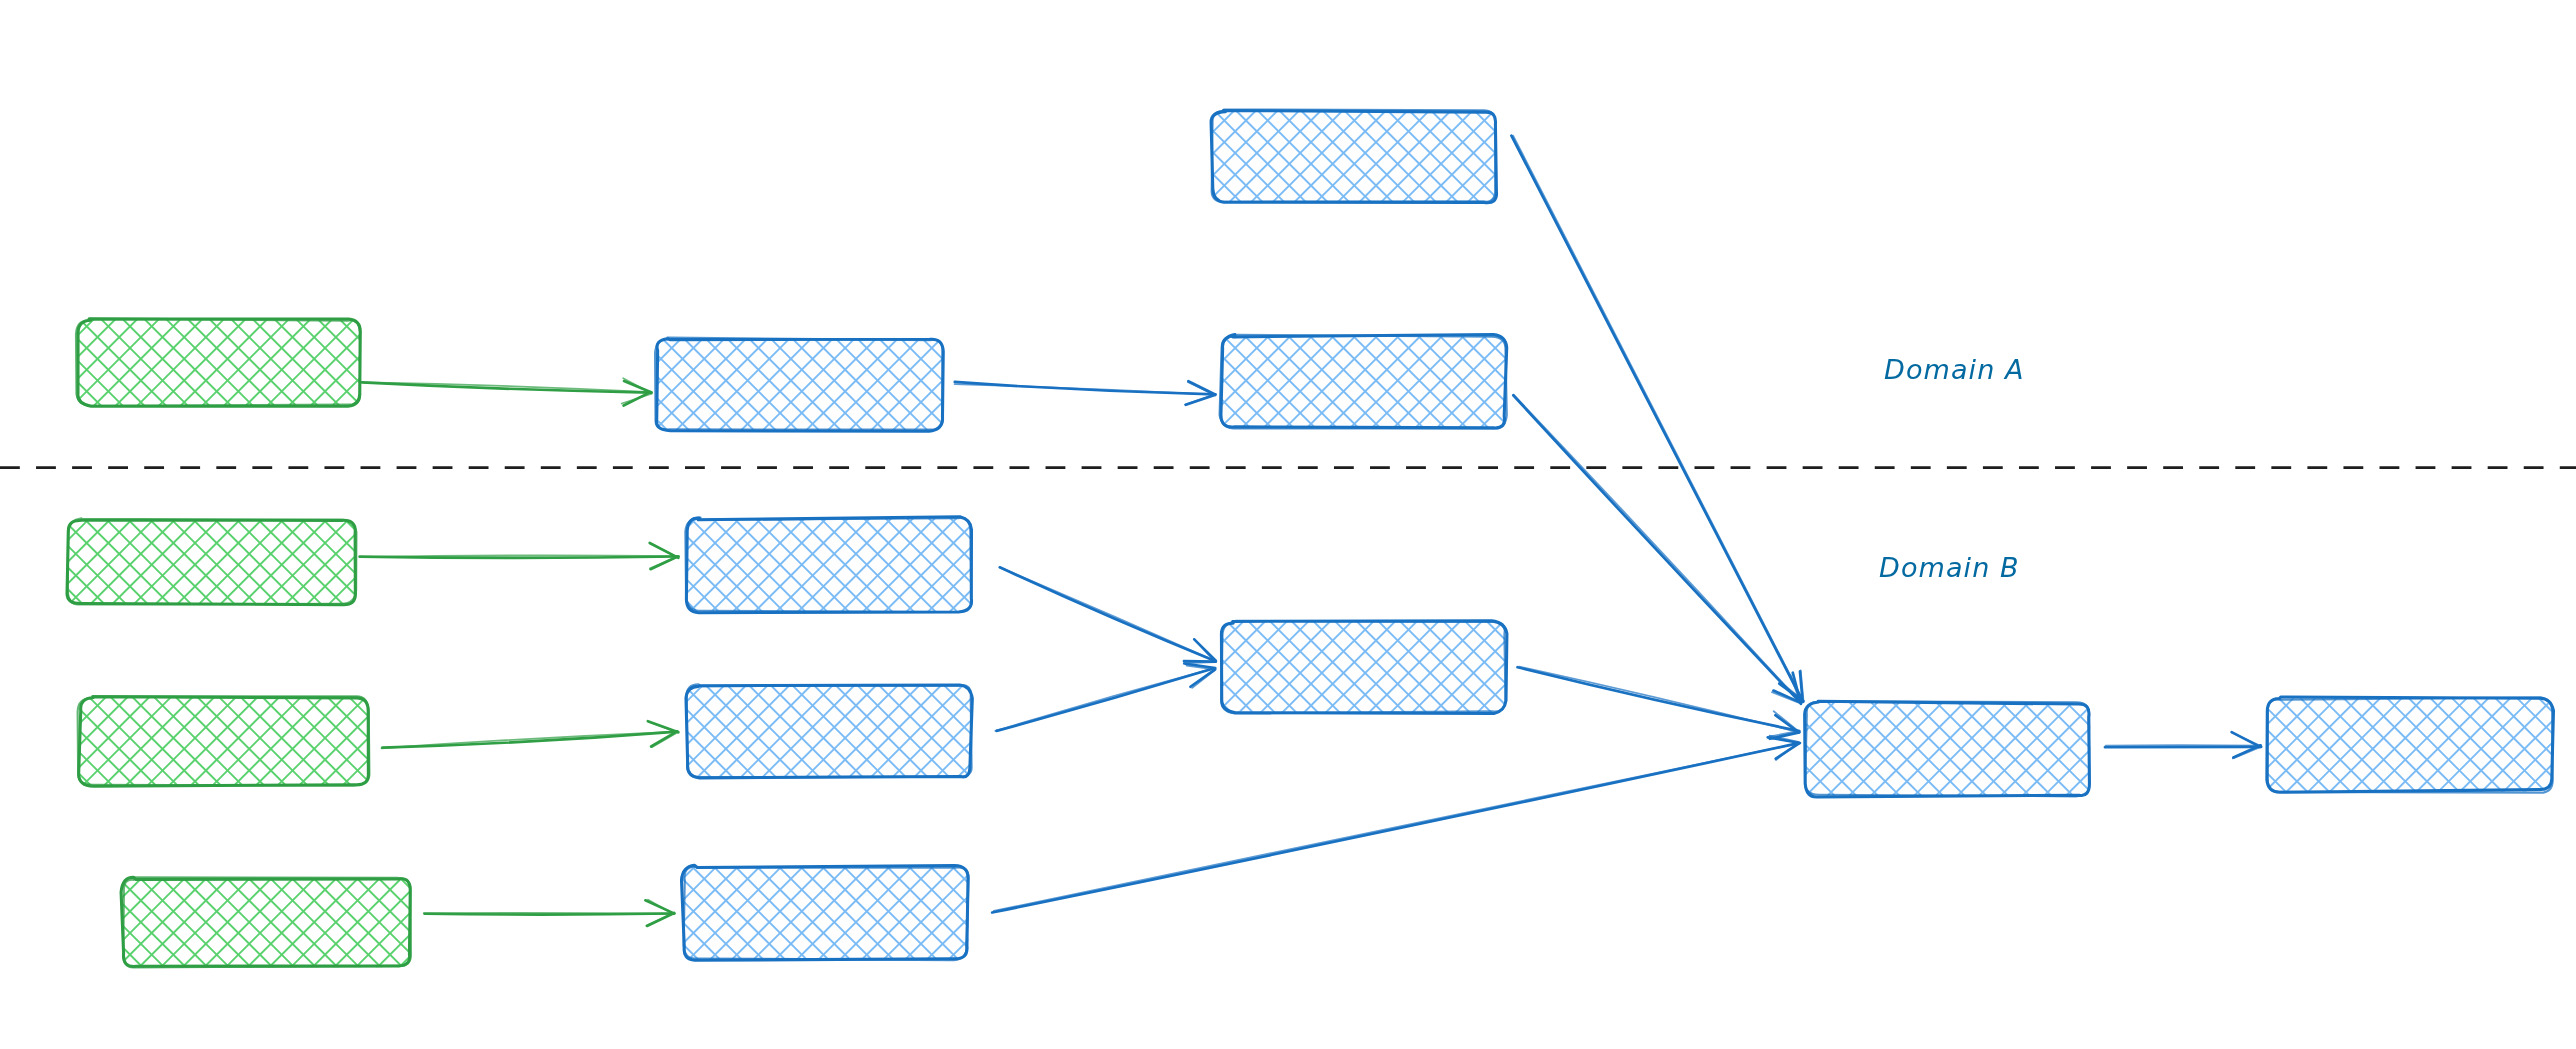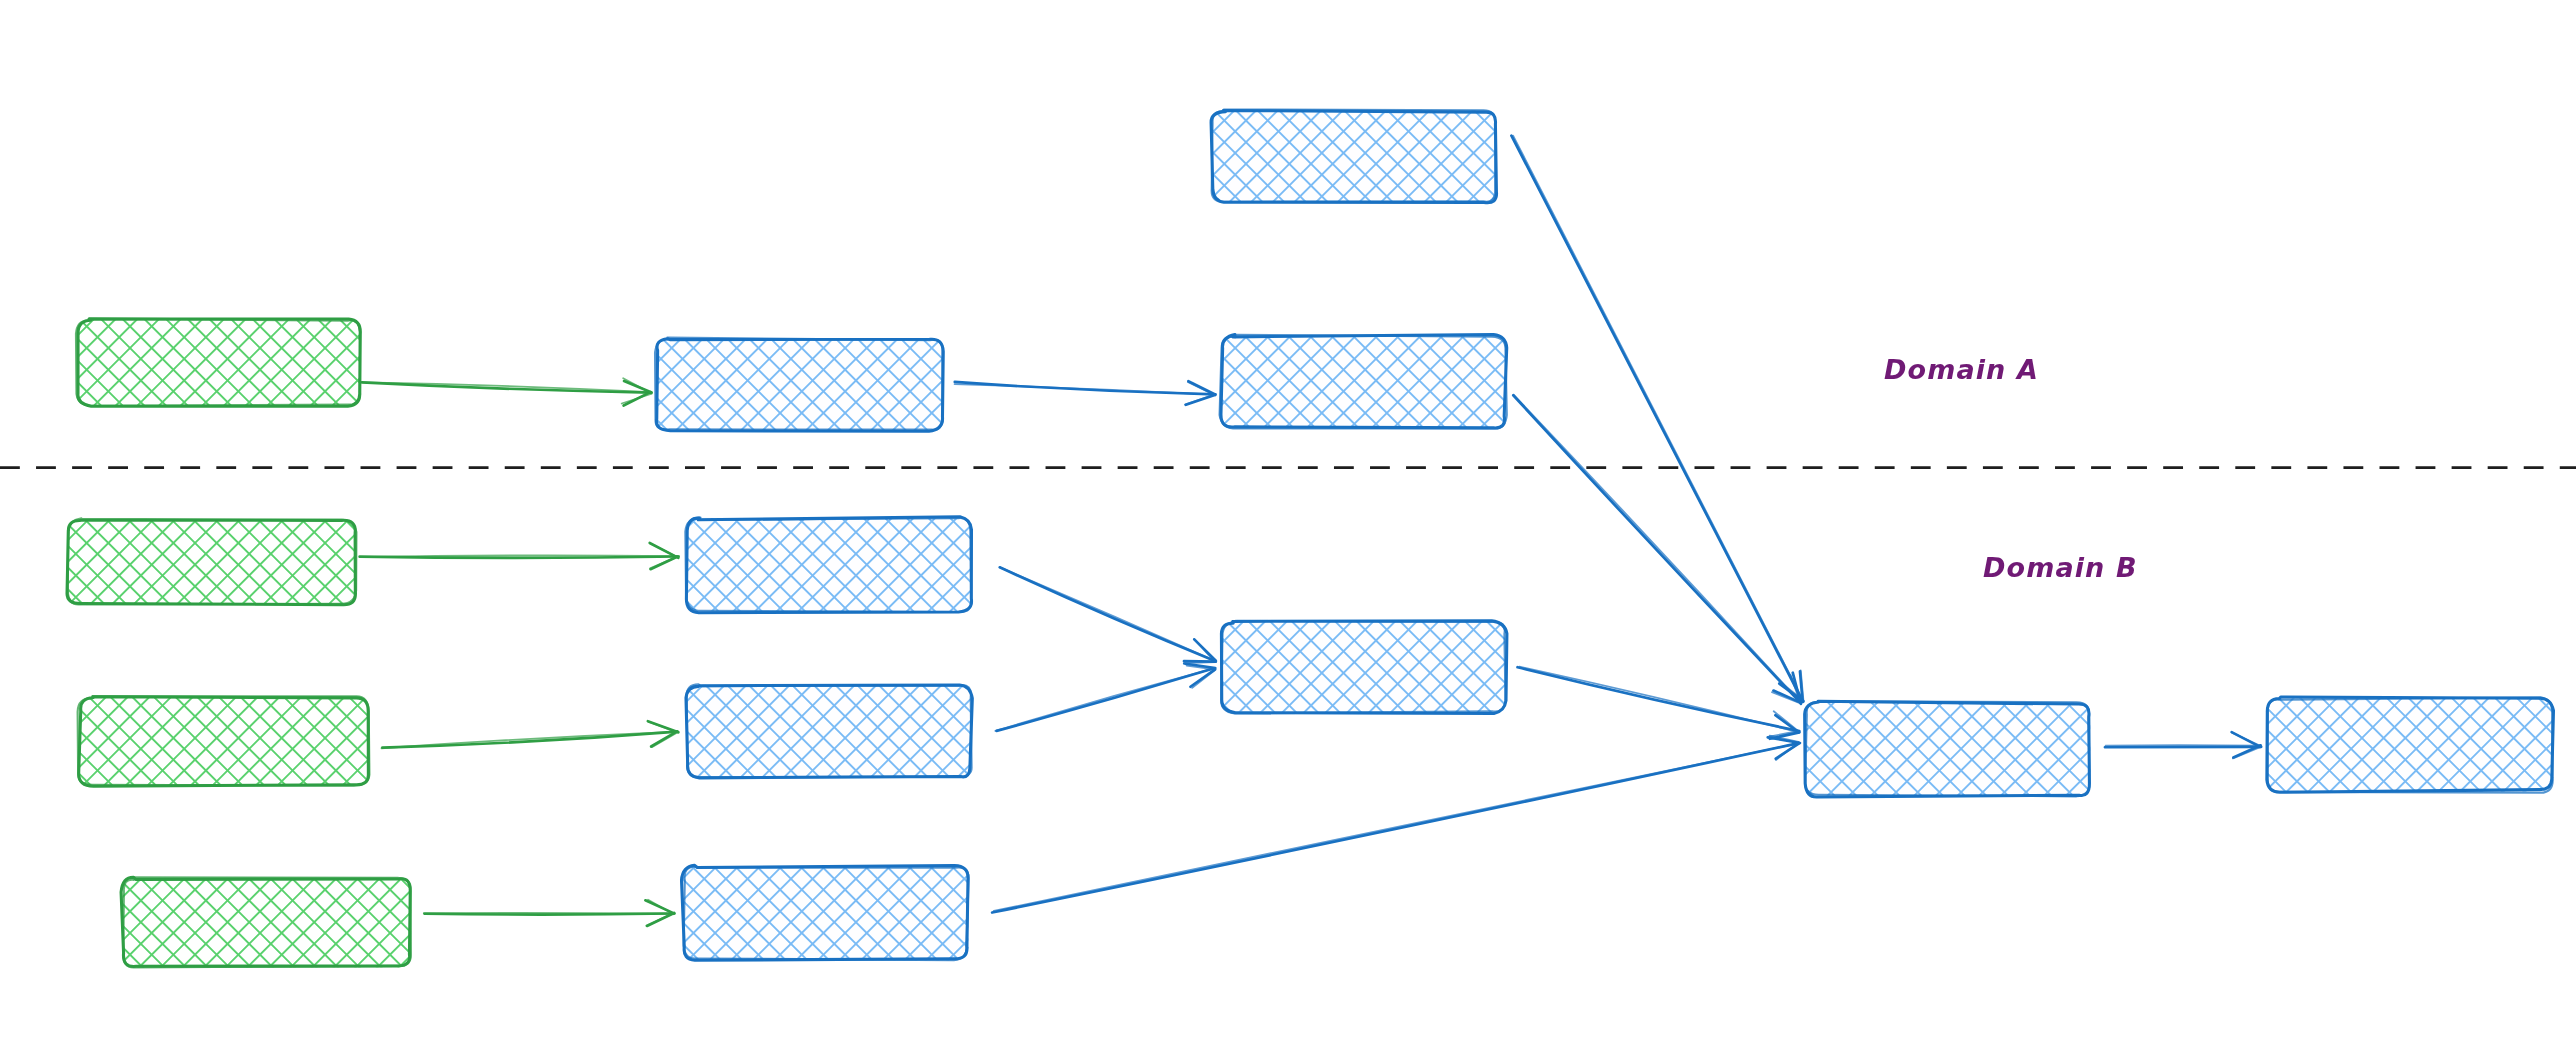--- a/index.html
+++ b/index.html
@@ -24,23 +24,23 @@
     top: 0;
     width: 2576px;
     height: 1049px;
     overflow: visible;
   }
   .domain-label {
     position: absolute;
     font-family: "DejaVu Sans", sans-serif;
     font-size: 27px;
     font-style: italic;
-    font-weight: 700;
+    font-weight: 400;
     letter-spacing: 1.1px;
-    color: #701a75;
+    color: #0369a1;
     white-space: nowrap;
     user-select: none;
   }
 </style>
 </head>
 <body>
 
 <div id="canvas">
 
   <svg class="layer" id="diagram-svg" viewBox="0 0 2858 1164" preserveAspectRatio="none" aria-hidden="true">
@@ -235,17 +235,17 @@
           <path d="M 2530.1507083591073 775.5147247710265 L 2818.132774488814 775.3392749822699 Q 2831.9731442950665 774.4910272915847 2832.08580668997 789.0639042067342 L 2832.0329957295207 863.6999623716808 Q 2831.750003693439 878.3811032294295 2818.1362478271126 878.1977062922903 L 2530.5494559800254 877.8984330664389 Q 2516.383195750043 877.5891215526499 2516.0357061179357 864.4092381200753 L 2516.1650999315084 789.0467754249461 Q 2515.5474899737164 774.6317819210701 2530.48545072414 774.9498803840019 Z" fill="#e7f2fd" stroke="none"></path>
           <path d="M 2530.1294622981923 774.9151797457598 L 2817.649592423439 775.5119064119644 Q 2831.7036566874012 775.2308781082742 2832.266456666216 789.4656151779927 L 2831.987429918535 864.2684311277233 Q 2832.2061552040277 877.9742660929448 2817.5516406608745 878.1543237703852 L 2530.457182051614 878.4377442390658 Q 2516.112812561728 878.0125919668935 2515.5269750103353 864.3623601746746 L 2515.4530317073686 789.2859896044247 Q 2515.529586566612 774.7630716138519 2529.8613284589724 775.4364523938857 Z" fill="url(#hatch-blue)" stroke="none" opacity="0.95"></path>
           <path d="M 2530.646678190306 773.3117771069053 L 2818.2859299345873 774.8214272716548 Q 2830.1264095516876 774.9560809970368 2833.0186509263704 788.4302746101748 L 2831.142559538782 864.4133488109801 Q 2830.526654941868 876.614171191072 2816.598877569847 876.1840075564105 L 2529.2748924949206 879.1271660770756 Q 2516.211502436921 878.990874225134 2515.016649518069 865.4361218990292 L 2515.50103994254 790.2074150704314 Q 2515.0671679680236 775.4590327269864 2528.7469452239575 775.0959658219014 Z" fill="none" stroke="#1971c2" stroke-width="3.4" stroke-linecap="round" stroke-linejoin="round" opacity="1"></path>
           <path d="M 2531.606758618634 776.3867403788026 L 2818.5260847648606 773.7402878378052 Q 2831.5102810413578 775.8474241662304 2831.607353094593 788.90683519491 L 2831.949865773227 863.2232390785124 Q 2833.5242191748694 879.4191077158321 2818.3677536723203 879.678477403475 L 2528.297077473998 878.5794649338816 Q 2515.7661274607294 879.4086287861224 2515.927278728597 863.7227759954054 L 2516.010810455028 787.3697137247306 Q 2516.834715392813 775.1362804996315 2528.3957074842415 776.2972655044402 Z" fill="none" stroke="#1971c2" stroke-width="2.4" stroke-linecap="round" stroke-linejoin="round" opacity="0.75"></path>
         </g>
       </g>
   </svg>
 
   <div id="labels-layer">
       <div class="domain-label" style="left: 1884px; top: 354px;">Domain A</div>
-      <div class="domain-label" style="left: 1983px; top: 552px;">Domain B</div>
+      <div class="domain-label" style="left: 1879px; top: 552px;">Domain B</div>
     </div>
 
 </div>
 
 
 </body></html>

